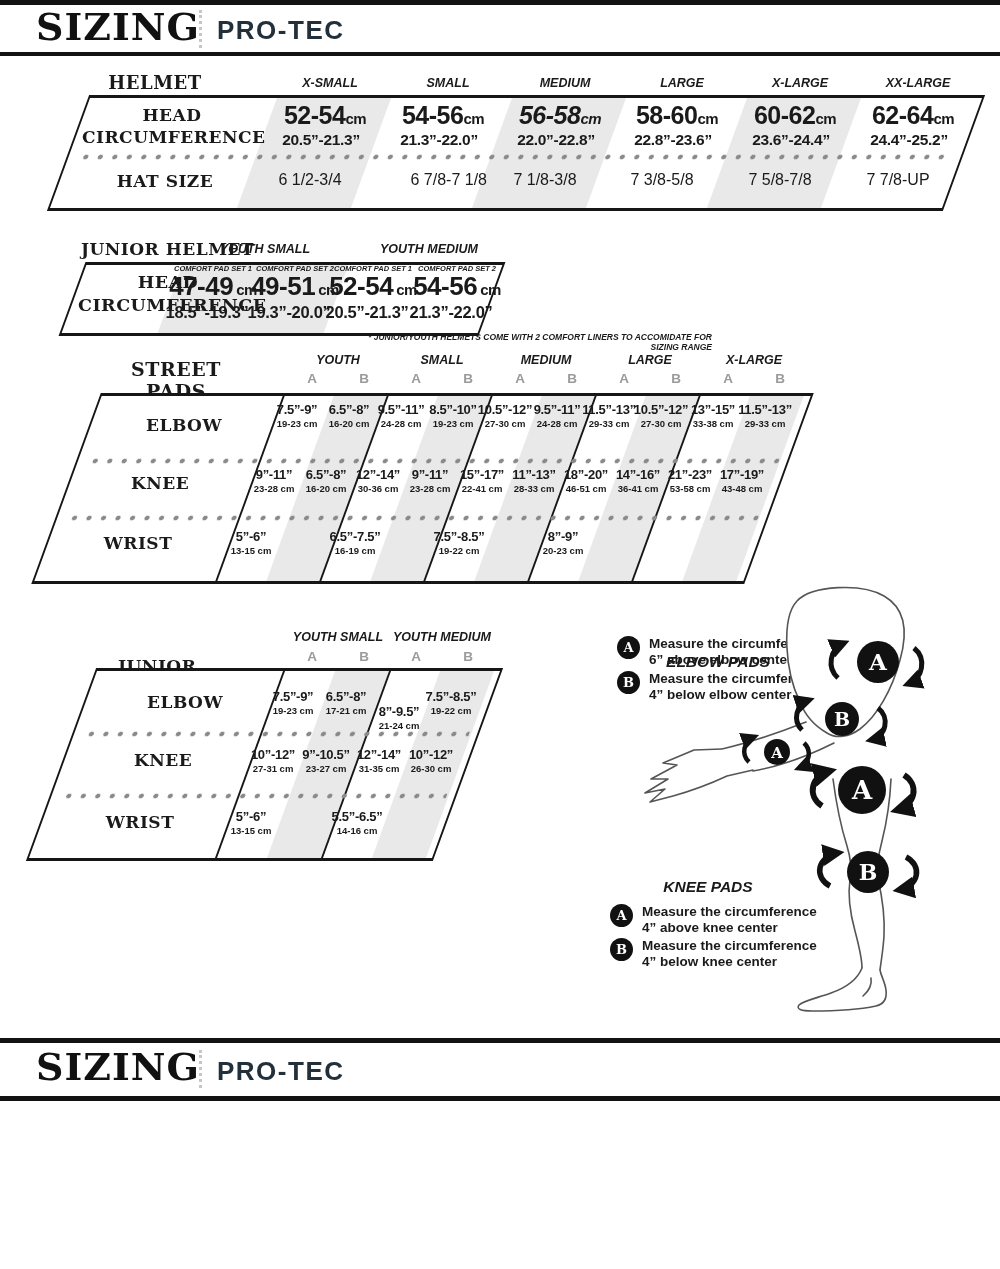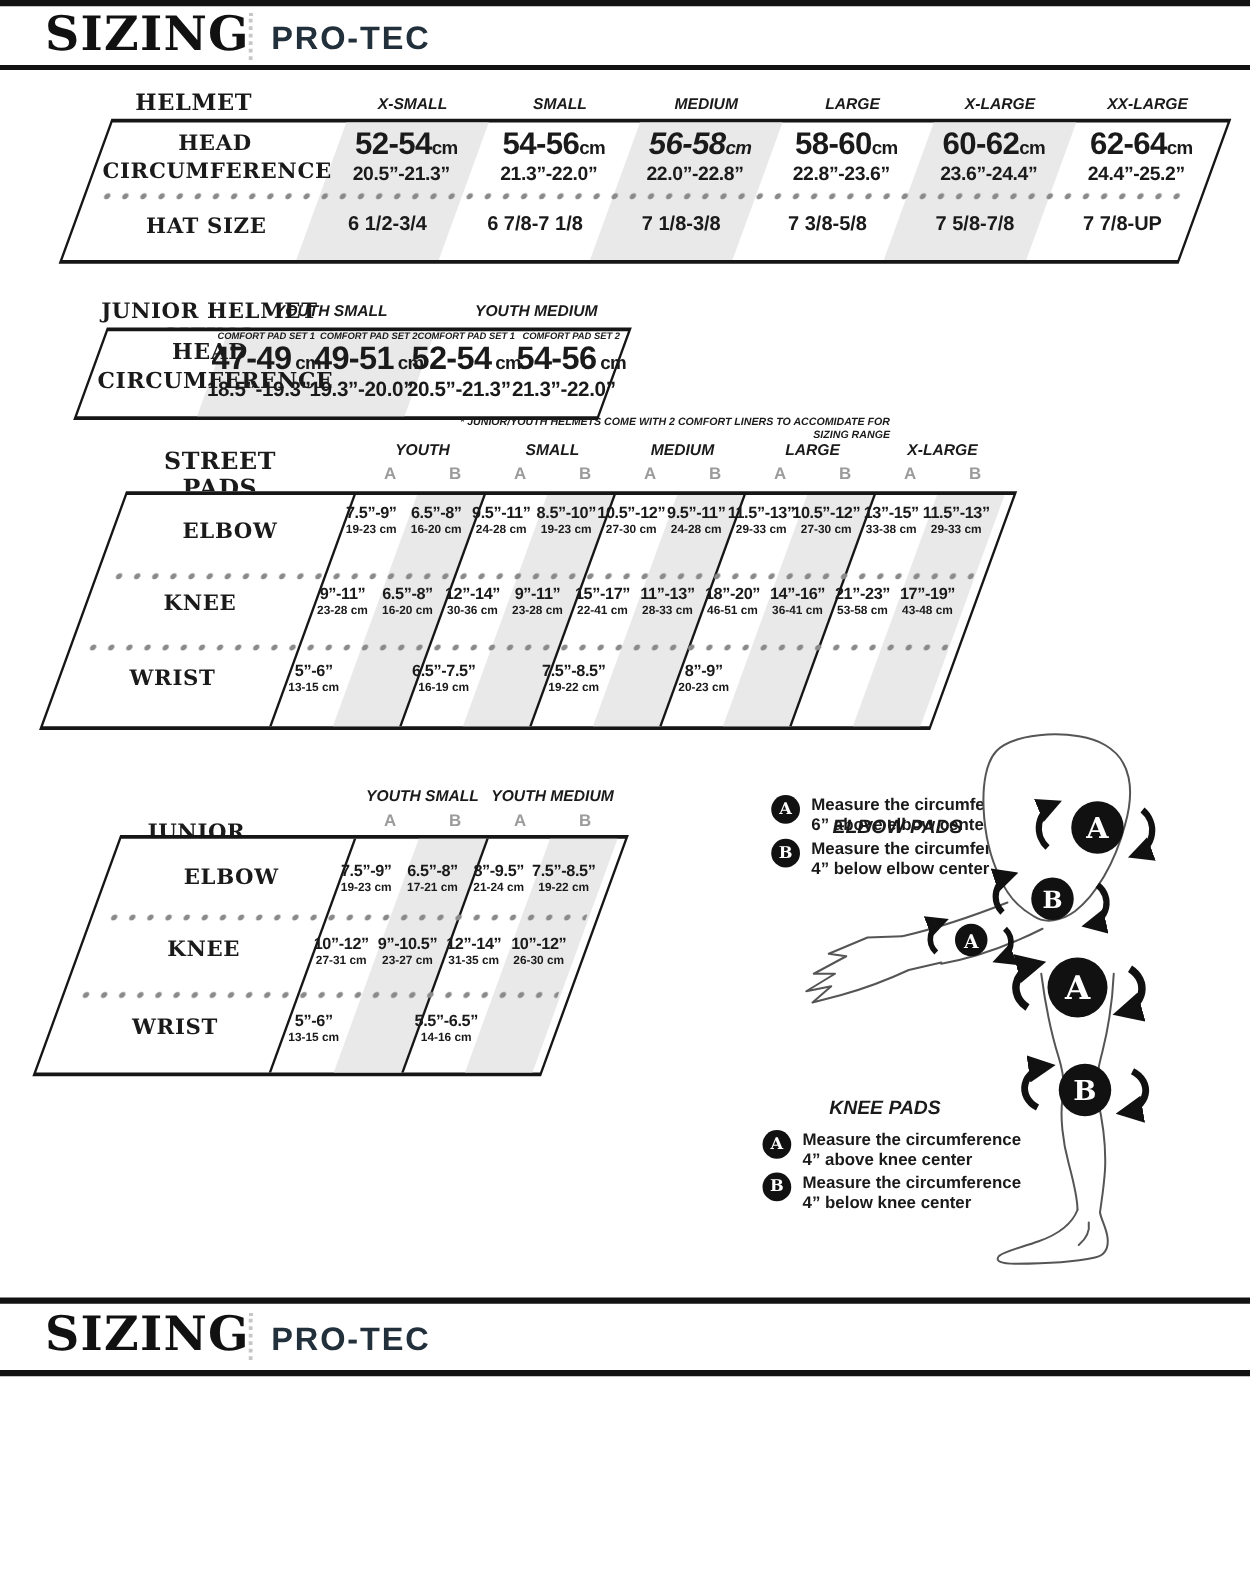--- a/index.html
+++ b/index.html
@@ -18,21 +18,21 @@
   .dots{position:absolute;left:8px;right:8px;height:10px;
        background-image:radial-gradient(circle,#8a8a8a 2.1px,rgba(0,0,0,0) 2.7px);
        background-size:14.5px 10px;background-position:2px 50%;}
   .sec-title{position:absolute;font-family:"DejaVu Serif",serif;font-weight:bold;
        font-size:18px;letter-spacing:0.5px;text-align:center;line-height:1.15;}
   .col-h{position:absolute;font-style:italic;font-weight:bold;font-size:12.5px;text-align:center;}
   .ab{position:absolute;width:30px;text-align:center;color:#9b9b9b;font-weight:bold;font-size:13.5px;}
   .big{position:absolute;width:118px;text-align:center;font-weight:bold;letter-spacing:-0.5px;line-height:1;}
   .big .n{font-size:25px;} .big .u{font-size:15px;}
   .inch{position:absolute;width:118px;text-align:center;font-weight:bold;font-size:15.5px;letter-spacing:-0.3px;}
-  .hat{position:absolute;width:118px;text-align:center;font-weight:bold;font-size:16px;}
+  .hat{position:absolute;width:118px;text-align:center;font-weight:normal;font-size:16px;}
   .rlabel{position:absolute;width:160px;text-align:center;font-family:"DejaVu Serif",serif;
        font-weight:bold;font-size:17px;letter-spacing:0.5px;}
   .scell{position:absolute;width:70px;text-align:center;line-height:1.05;}
   .scell .i{font-weight:bold;font-size:13px;letter-spacing:-0.3px;}
   .scell .c{font-weight:bold;font-size:9.5px;margin-top:2px;}
   .padset{position:absolute;width:100px;text-align:center;font-weight:bold;font-style:italic;font-size:7.5px;}
   .jbig{position:absolute;width:100px;text-align:center;font-weight:bold;letter-spacing:-0.5px;line-height:1;}
   .jbig .n{font-size:26px;margin-top:32px;} .jbig .u{font-size:15px;margin-left:3px;}
   .jinch{position:absolute;width:100px;text-align:center;font-weight:bold;font-size:16.5px;letter-spacing:-0.3px;}
   .footnote{position:absolute;font-size:8.5px;font-style:italic;font-weight:bold;text-align:right;}
@@ -81,21 +81,21 @@
 
 <div class="inch" style="left:262px;top:131px;">20.5”-21.3”</div>
 <div class="inch" style="left:380px;top:131px;">21.3”-22.0”</div>
 <div class="inch" style="left:497px;top:131px;">22.0”-22.8”</div>
 <div class="inch" style="left:614px;top:131px;">22.8”-23.6”</div>
 <div class="inch" style="left:732px;top:131px;">23.6”-24.4”</div>
 <div class="inch" style="left:850px;top:131px;">24.4”-25.2”</div>
 
 <div class="rlabel" style="left:85px;top:171px;">HAT SIZE</div>
 <div class="hat" style="left:251px;top:171px;">6 1/2-3/4</div>
-<div class="hat" style="left:369px;top:171px;">6 7/8-7 1/8</div>
+<div class="hat" style="left:369px;top:171px;text-align:right;">6 7/8-7 1/8</div>
 <div class="hat" style="left:486px;top:171px;">7 1/8-3/8</div>
 <div class="hat" style="left:603px;top:171px;">7 3/8-5/8</div>
 <div class="hat" style="left:721px;top:171px;">7 5/8-7/8</div>
 <div class="hat" style="left:839px;top:171px;">7 7/8-UP</div>
 
 <div class="sec-title" style="left:60px;top:240px;width:215px;font-size:17px;">JUNIOR HELMET SIZING</div>
 <div class="col-h" style="left:195px;top:242px;width:140px;">YOUTH SMALL</div>
 <div class="col-h" style="left:359px;top:242px;width:140px;">YOUTH MEDIUM</div>
 
 <div class="tbl-bg" style="left:72px;top:262px;width:416px;height:68px;">
@@ -285,21 +285,21 @@
 <div class="rlabel" style="left:60px;top:812px;">WRIST</div>
 
 <div class="scell" style="left:258px;top:690px;">
     <div class="i">7.5”-9”</div>
     <div class="c">19-23 cm</div>
   </div>
 <div class="scell" style="left:311px;top:690px;">
     <div class="i">6.5”-8”</div>
     <div class="c">17-21 cm</div>
   </div>
-<div class="scell" style="left:364px;top:690px;">
+<div class="scell" style="left:364px;top:705px;">
     <div class="i">8”-9.5”</div>
     <div class="c">21-24 cm</div>
   </div>
 <div class="scell" style="left:416px;top:690px;">
     <div class="i">7.5”-8.5”</div>
     <div class="c">19-22 cm</div>
   </div>
 
 <div class="scell" style="left:238px;top:748px;">
     <div class="i">10”-12”</div>

